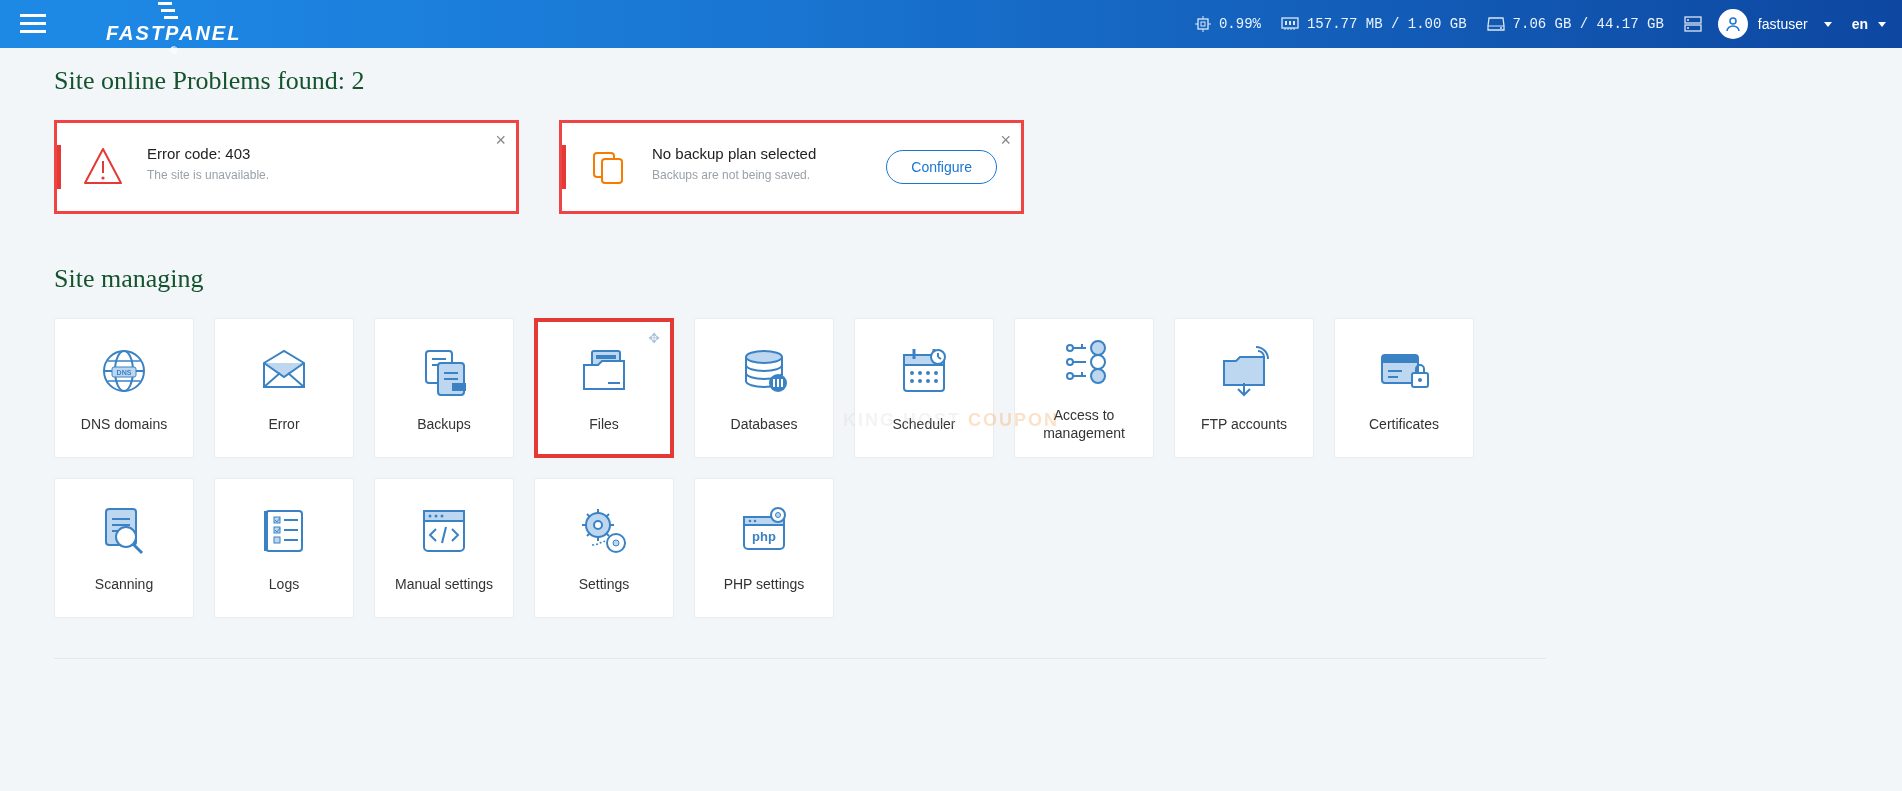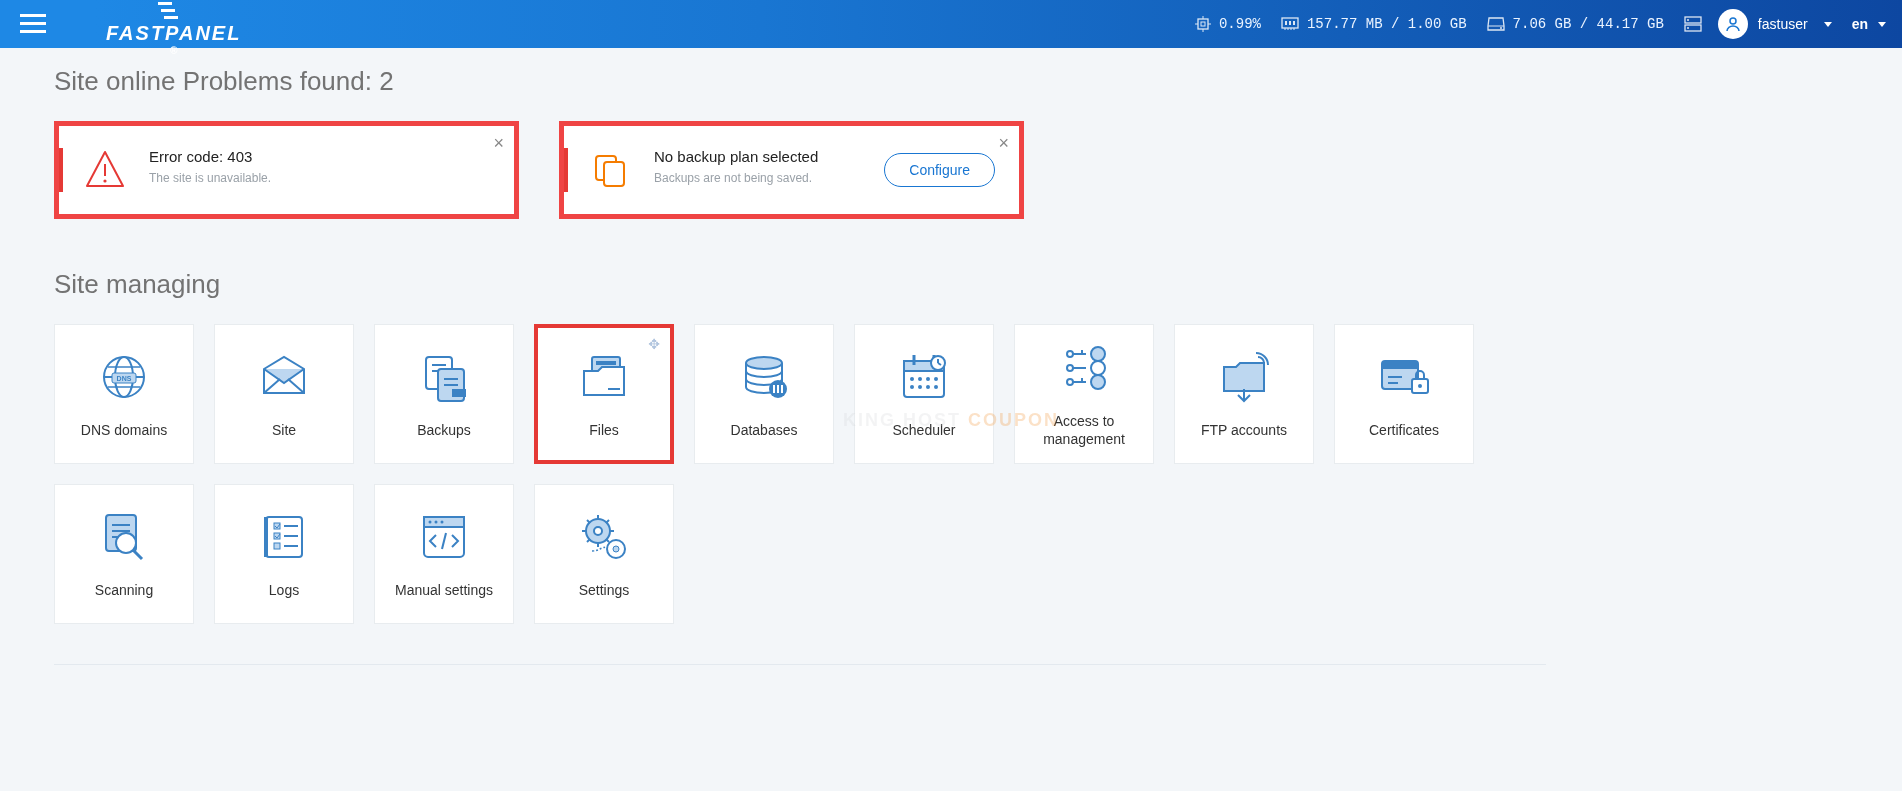--- a/index.html
+++ b/index.html
@@ -13,24 +13,24 @@
   .topbar .spacer { flex: 1; }
   .topbar .stat { display: flex; align-items: center; gap: 8px; padding: 0 10px; color: #eaf3ff; font-family: Liberation Mono, monospace; }
   .topbar .stat svg { opacity: 0.85; }
   .topbar .user-chip { display: flex; align-items: center; gap: 10px; padding: 0 12px; cursor: pointer;}
   .topbar .avatar { width: 30px; height: 30px; border-radius: 50%; background: #fff; display:flex; align-items:center; justify-content:center; }
   .topbar .lang { display:flex; align-items:center; gap:4px; padding:0 16px 0 8px; cursor:pointer;font-weight:bold;}
   .caret-down { width:0; height:0; border-left:4px solid transparent; border-right:4px solid transparent; border-top:5px solid #fff; margin-left:6px;}
 
   
   .page { padding: 10px 54px 30px 54px; max-width: 1600px;}
-  h1.section-title { font-size: 26px; font-weight: 400; color: #737373; margin: 8px 0 24px 0; }
+  h1.section-title { font-size: 26px; font-weight: 400; color: #14532d; margin: 8px 0 24px 0; font-family: Liberation Serif, serif; }
 
   .alert-row { display:flex; gap: 40px; margin-bottom: 50px;}
-  .alert { position:relative; width: 465px; background:#fff; border:5px solid #ef4444; display:flex; padding: 22px 24px 22px 0; }
+  .alert { position:relative; width: 465px; background:#fff; border:3px solid #ef4444; display:flex; padding: 22px 24px 22px 0; }
   .alert .bar { width:4px; background:#e53935; margin-right:20px;}
   .alert.warn .bar { background:#e53935; }
   .alert.backup .bar { background:#e53935; }
   .alert .alert-icon { width: 44px; height:44px; flex:0 0 auto; margin-right: 22px; display:flex; align-items:center; justify-content:center;}
   .alert .alert-body { flex:1; }
   .alert .alert-title { font-size:15px; color:#222; margin-bottom:6px; }
   .alert .alert-sub { font-size:12px; color:#9aa1a8; }
   .alert .alert-close { position:absolute; top:8px; right:10px; color:#888; cursor:pointer; font-size:18px; line-height:1;}
   .alert .btn-outline { border:1px solid #1976d2; color:#1976d2; background:#fff; border-radius:20px; padding:8px 24px; font-size:14px; cursor:pointer; align-self:center; margin-left:auto;}
 
@@ -184,21 +184,21 @@
         <div class="tile-label">DNS domains</div>
       </div>
       <div class="tile">
         <div class="tile-icon">
           <svg width="56" height="56" viewBox="0 0 56 56">
             <path d="M8 20 L28 8 L48 20 L48 44 L8 44 Z" fill="#fff" stroke="#3b82c4" stroke-width="2"></path>
             <path d="M8 20 L28 34 L48 20" fill="#bdd7f0" stroke="#3b82c4" stroke-width="2"></path>
             <path d="M8 44 L24 30 M48 44 L32 30" stroke="#3b82c4" stroke-width="2"></path>
           </svg>
         </div>
-        <div class="tile-label">Site</div>
+        <div class="tile-label">Error</div>
       </div>
       <div class="tile">
         <div class="tile-icon">
           <svg width="56" height="56" viewBox="0 0 56 56">
             <rect x="10" y="8" width="26" height="32" rx="3" fill="#fff" stroke="#3b82c4" stroke-width="2"></rect>
             <line x1="16" y1="16" x2="30" y2="16" stroke="#3b82c4" stroke-width="2"></line>
             <line x1="16" y1="22" x2="30" y2="22" stroke="#3b82c4" stroke-width="2"></line>
             <rect x="22" y="20" width="26" height="32" rx="3" fill="#bdd7f0" stroke="#3b82c4" stroke-width="2"></rect>
             <rect x="36" y="40" width="14" height="8" fill="#3b82c4"></rect>
             <line x1="28" y1="30" x2="42" y2="30" stroke="#3b82c4" stroke-width="2"></line>
@@ -368,18 +368,32 @@
               <line x1="11" y1="33" x2="14" y2="30"></line>
               <line x1="30" y1="14" x2="33" y2="11"></line>
             </g>
             <circle cx="40" cy="40" r="9" fill="#fff" stroke="#3b82c4" stroke-width="2"></circle>
             <circle cx="40" cy="40" r="3" fill="#bdd7f0" stroke="#3b82c4"></circle>
             <path d="M16 42 c8 0 8 -4 16 -4" fill="none" stroke="#3b82c4" stroke-width="1.5" stroke-dasharray="2 2"></path>
           </svg>
         </div>
         <div class="tile-label">Settings</div>
       </div>
+      <div class="tile">
+        <div class="tile-icon">
+          <svg width="56" height="56" viewBox="0 0 56 56">
+            <rect x="8" y="14" width="40" height="32" rx="4" fill="#fff" stroke="#3b82c4" stroke-width="2"></rect>
+            <rect x="8" y="14" width="40" height="8" fill="#bdd7f0" stroke="#3b82c4" stroke-width="2"></rect>
+            <circle cx="14" cy="18" r="1.3" fill="#3b82c4"></circle>
+            <circle cx="19" cy="18" r="1.3" fill="#3b82c4"></circle>
+            <text x="28" y="38" font-size="13" fill="#3b82c4" text-anchor="middle" font-weight="bold">php</text>
+            <circle cx="42" cy="12" r="7" fill="#fff" stroke="#3b82c4" stroke-width="2"></circle>
+            <circle cx="42" cy="12" r="2.5" fill="#bdd7f0" stroke="#3b82c4"></circle>
+          </svg>
+        </div>
+        <div class="tile-label">PHP settings</div>
+      </div>
     </div>
 
   <hr class="divider">
 </div>
 
 <div class="wm"><span class="part1">KING HOST </span><span class="part2">COUPON</span></div>
 
 </body></html>

